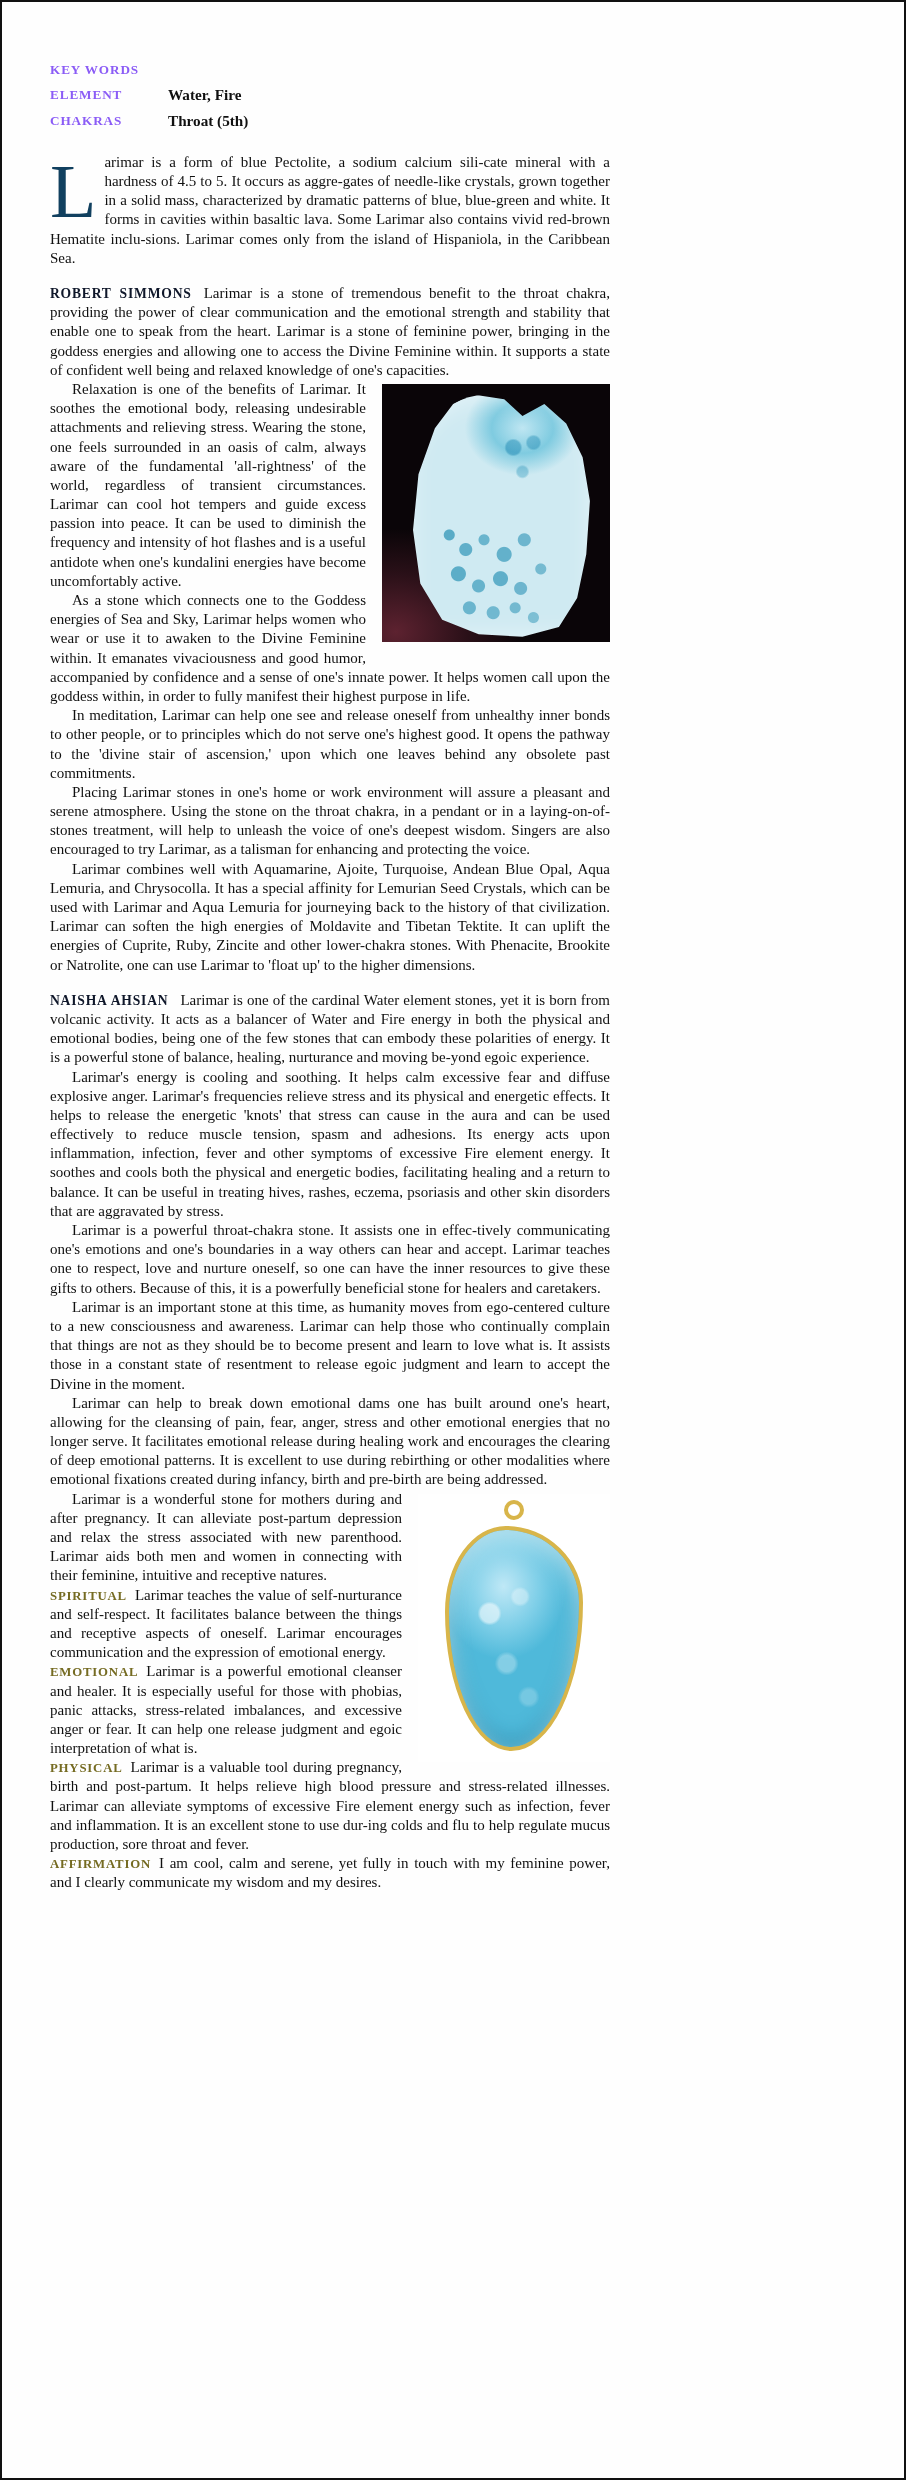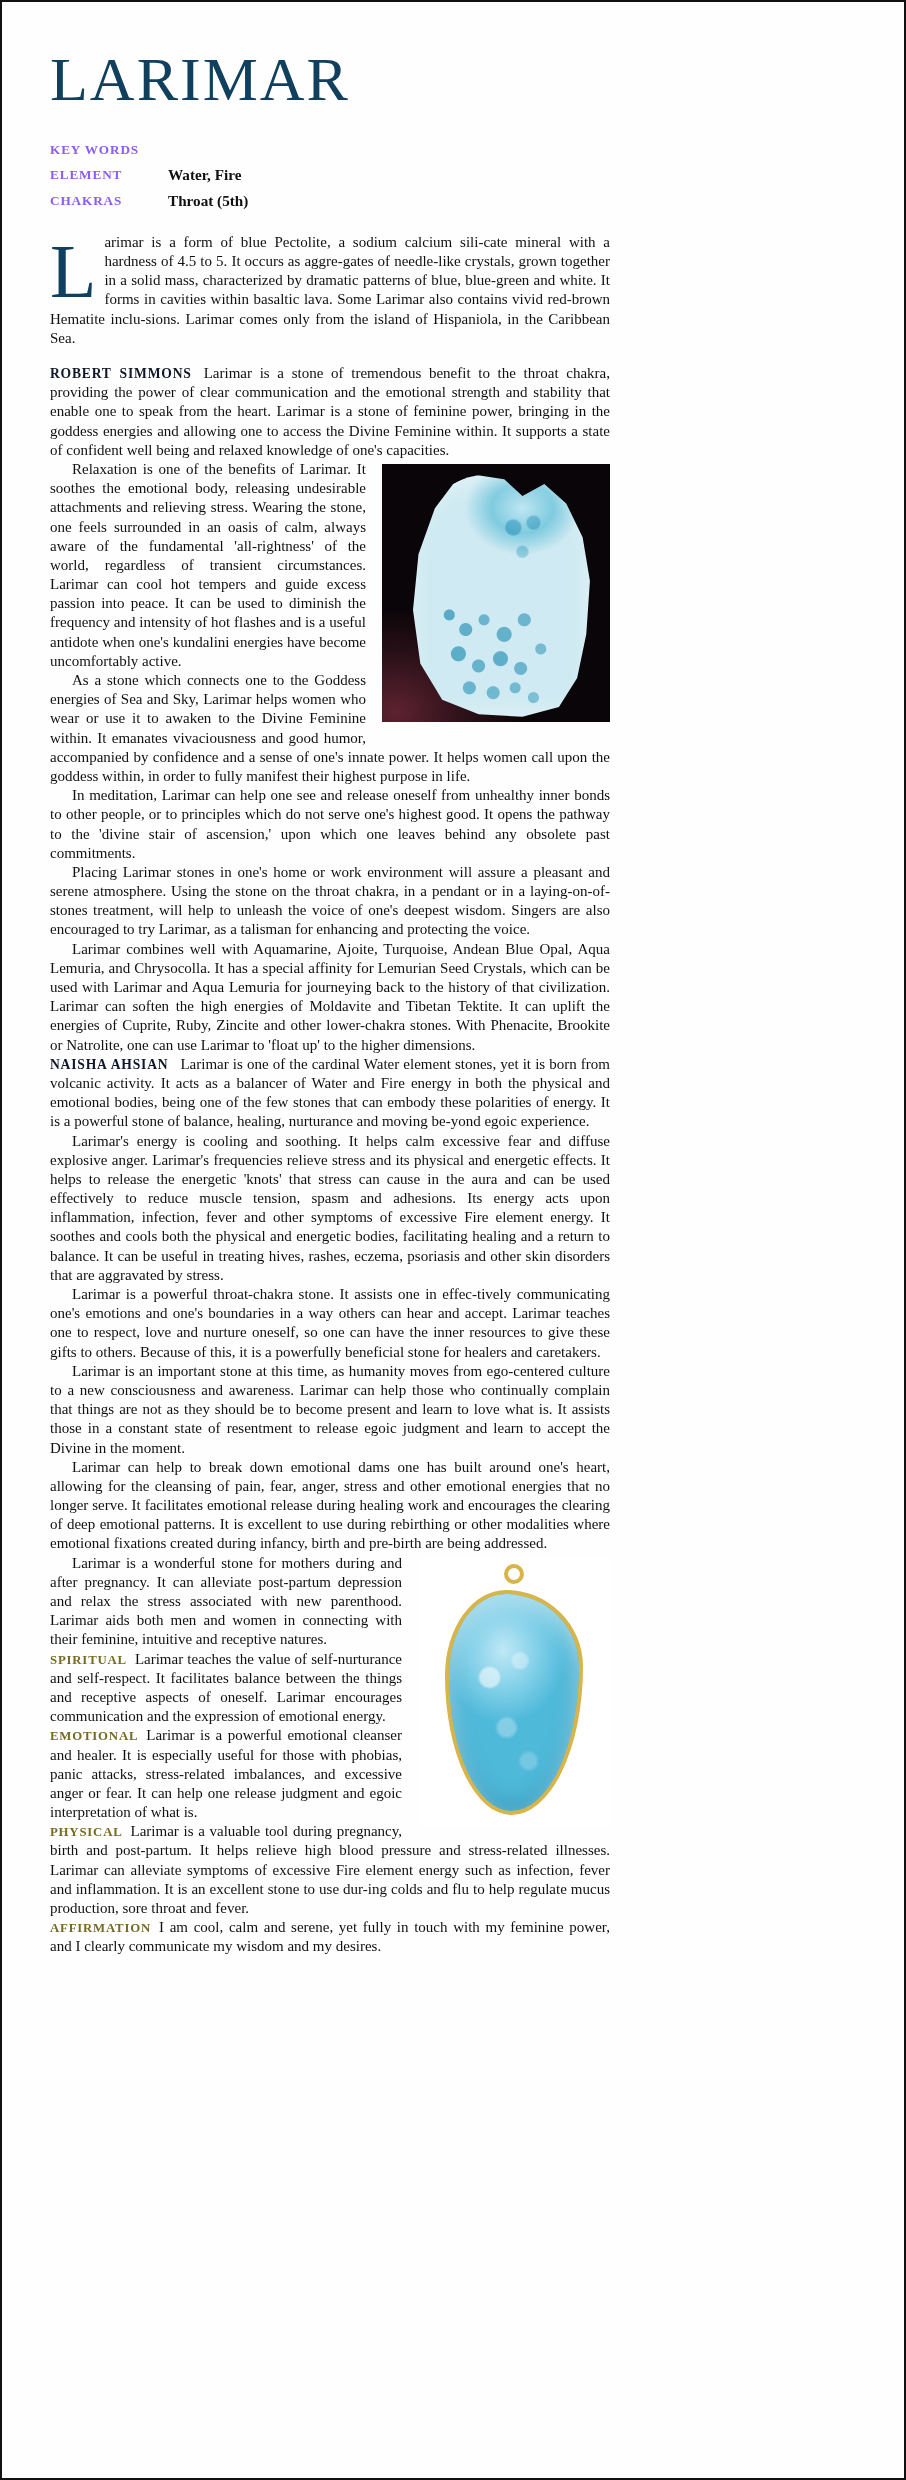--- a/index.html
+++ b/index.html
@@ -227,21 +227,20 @@
 </head>
 <body>
 
 <div class="page">
 
   <div class="rule-top"></div>
   <div class="rule-left"></div>
   <div class="rule-right"></div>
   <div class="rule-bottom"></div>
 
-  <h1 class="title">LARIMAR</h1>
 
   <div class="meta">
 
     <div class="meta-row">
       <div class="meta-label">KEY WORDS</div>
     </div>
 
     <div class="meta-row">
       <div class="meta-label">ELEMENT</div>
       <div class="meta-value plain">Water, Fire</div>
@@ -275,21 +274,21 @@
         </div>
       </div>
 
       <p class="para">Relaxation is one of the benefits of Larimar. It soothes the emotional body, releasing undesirable attachments and relieving stress. Wearing the stone, one feels surrounded in an oasis of calm, always aware of the fundamental 'all-rightness' of the world, regardless of transient circumstances. Larimar can cool hot tempers and guide excess passion into peace. It can be used to diminish the frequency and intensity of hot flashes and is a useful antidote when one's kundalini energies have become uncomfortably active.</p>
       <p class="para">As a stone which connects one to the Goddess energies of Sea and Sky, Larimar helps women who wear or use it to awaken to the Divine Feminine within. It emanates vivaciousness and good humor, accompanied by confidence and a sense of one's innate power. It helps women call upon the goddess within, in order to fully manifest their highest purpose in life.</p>
       <p class="para">In meditation, Larimar can help one see and release oneself from unhealthy inner bonds to other people, or to principles which do not serve one's highest good. It opens the pathway to the 'divine stair of ascension,' upon which one leaves behind any obsolete past commitments.</p>
       <p class="para">Placing Larimar stones in one's home or work environment will assure a pleasant and serene atmosphere. Using the stone on the throat chakra, in a pendant or in a laying-on-of-stones treatment, will help to unleash the voice of one's deepest wisdom. Singers are also encouraged to try Larimar, as a talisman for enhancing and protecting the voice.</p>
       <p class="para">Larimar combines well with Aquamarine, Ajoite, Turquoise, Andean Blue Opal, Aqua Lemuria, and Chrysocolla. It has a special affinity for Lemurian Seed Crystals, which can be used with Larimar and Aqua Lemuria for journeying back to the history of that civilization. Larimar can soften the high energies of Moldavite and Tibetan Tektite. It can uplift the energies of Cuprite, Ruby, Zincite and other lower-chakra stones. With Phenacite, Brookite or Natrolite, one can use Larimar to 'float up' to the higher dimensions.</p>
     </div>
 
-    <div class="flow clearfix" style="">
+    <div class="flow clearfix" style="margin-top:16px;">
 
       <p class="para noindent">
         <span class="byline">NAISHA AHSIAN</span><span>Larimar is one of the cardinal Water element stones, yet it is born from volcanic activity. It acts as a balancer of Water and Fire energy in both the physical and emotional bodies, being one of the few stones that can embody these polarities of energy. It is a powerful stone of balance, healing, nurturance and moving be-yond egoic experience.</span>
       </p>
 
       <p class="para">Larimar's energy is cooling and soothing. It helps calm excessive fear and diffuse explosive anger. Larimar's frequencies relieve stress and its physical and energetic effects. It helps to release the energetic 'knots' that stress can cause in the aura and can be used effectively to reduce muscle tension, spasm and adhesions. Its energy acts upon inflammation, infection, fever and other symptoms of excessive Fire element energy. It soothes and cools both the physical and energetic bodies, facilitating healing and a return to balance. It can be useful in treating hives, rashes, eczema, psoriasis and other skin disorders that are aggravated by stress.</p>
       <p class="para">Larimar is a powerful throat-chakra stone. It assists one in effec-tively communicating one's emotions and one's boundaries in a way others can hear and accept. Larimar teaches one to respect, love and nurture oneself, so one can have the inner resources to give these gifts to others. Because of this, it is a powerfully beneficial stone for healers and caretakers.</p>
       <p class="para">Larimar is an important stone at this time, as humanity moves from ego-centered culture to a new consciousness and awareness. Larimar can help those who continually complain that things are not as they should be to become present and learn to love what is. It assists those in a constant state of resentment to release egoic judgment and learn to accept the Divine in the moment.</p>
       <p class="para">Larimar can help to break down emotional dams one has built around one's heart, allowing for the cleansing of pain, fear, anger, stress and other emotional energies that no longer serve. It facilitates emotional release during healing work and encourages the clearing of deep emotional patterns. It is excellent to use during rebirthing or other modalities where emotional fixations created during infancy, birth and pre-birth are being addressed.</p>
 

